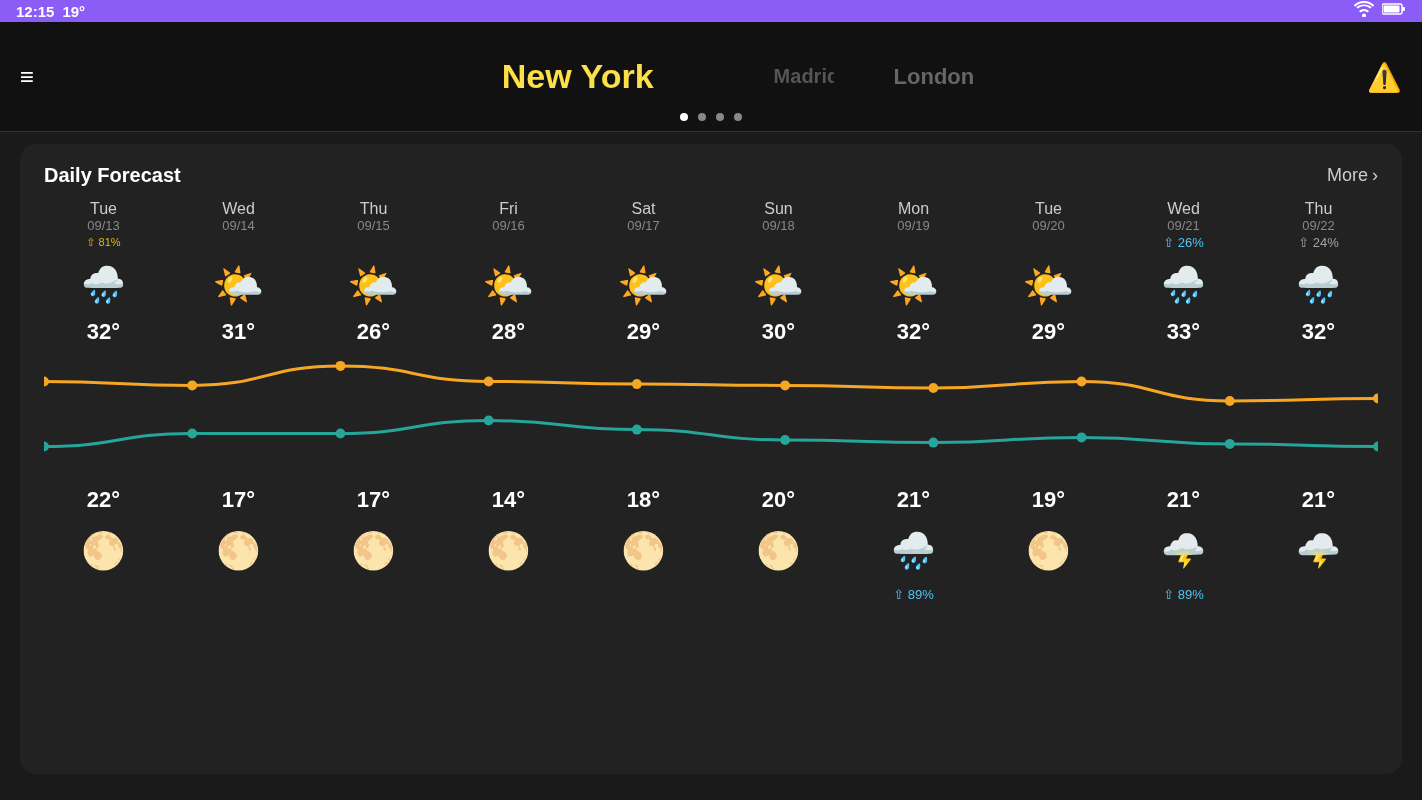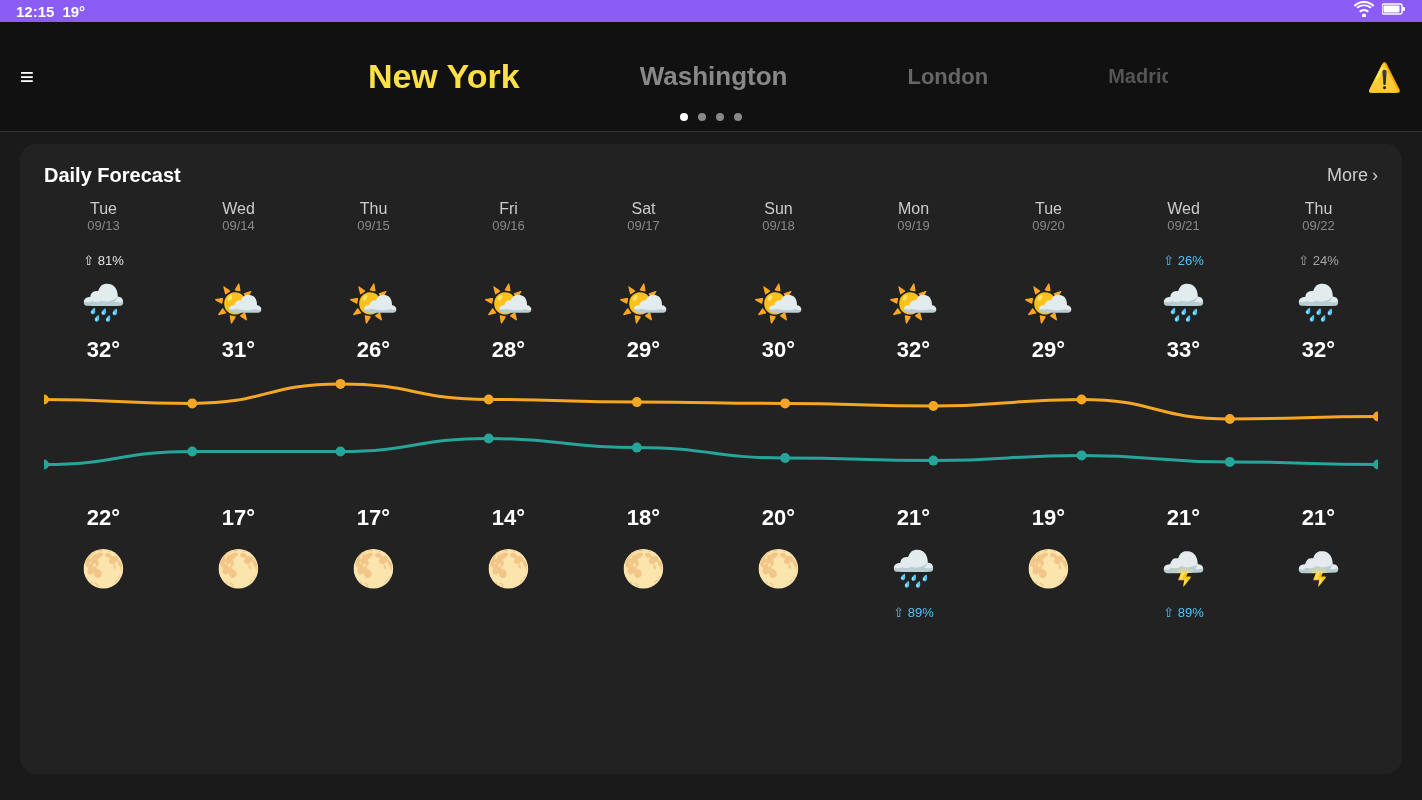--- a/index.html
+++ b/index.html
@@ -153,21 +153,21 @@
       text-align: center;
     }
     .day-name {
       font-size: 16px;
       color: #ccc;
       font-weight: 500;
     }
     .day-date {
       font-size: 13px;
       color: #888;
-      margin-bottom: 18px;
+      margin-bottom: 0;
     }
     .rain-chance {
       font-size: 12px;
       color: #4fc3f7;
       display: flex;
       align-items: center;
       gap: 2px;
       height: 18px;
     }
     .weather-icon {
@@ -242,23 +242,22 @@
         <rect x="1.5" y="3.5" width="16" height="7" rx="1" fill="white"></rect>
       </svg>
     </span>
   </div>
 </div>
 
 <div class="nav-bar">
   <span class="menu-icon">≡</span>
   <div class="city-tabs">
     <div class="city-tab active">New York</div>
-    <div class="city-tab inactive">Washington</div>
+    <div class="city-tab faded" style="color:#555;font-size:20px;overflow:hidden;max-width:80px;">Madrid</div>
     <div class="city-tab inactive" style="color:#666;font-size:22px;">London</div>
-    <div class="city-tab faded" style="color:#555;font-size:20px;overflow:hidden;max-width:80px;">Madrid</div>
   </div>
   <div class="dot-indicators">
     <div class="dot active"></div>
     <div class="dot"></div>
     <div class="dot"></div>
     <div class="dot"></div>
   </div>
   <span class="alert-icon">⚠️</span>
 </div>
 
@@ -271,21 +270,21 @@
         <span>More</span>
         <span class="chevron">›</span>
       </div>
     </div>
 
     <div class="days-grid" id="days-header">
         <div class="day-col">
     <div class="day-name">Tue</div>
     <div class="day-date">09/13</div>
     <div class="rain-chance">
-            <span style="color:#e5e5e5;font-size:13px;">⇧ 81%</span>
+            <span style="color:#eab308;font-size:11px;">⇧ 81%</span>
           </div>
     <div class="weather-icon">
             <span style="font-size:36px;">🌧️</span>
           </div>
     <div class="high-temp">32°</div>
   </div>
         <div class="day-col">
     <div class="day-name">Wed</div>
     <div class="day-date">09/14</div>
     <div class="rain-chance">&nbsp;</div>

